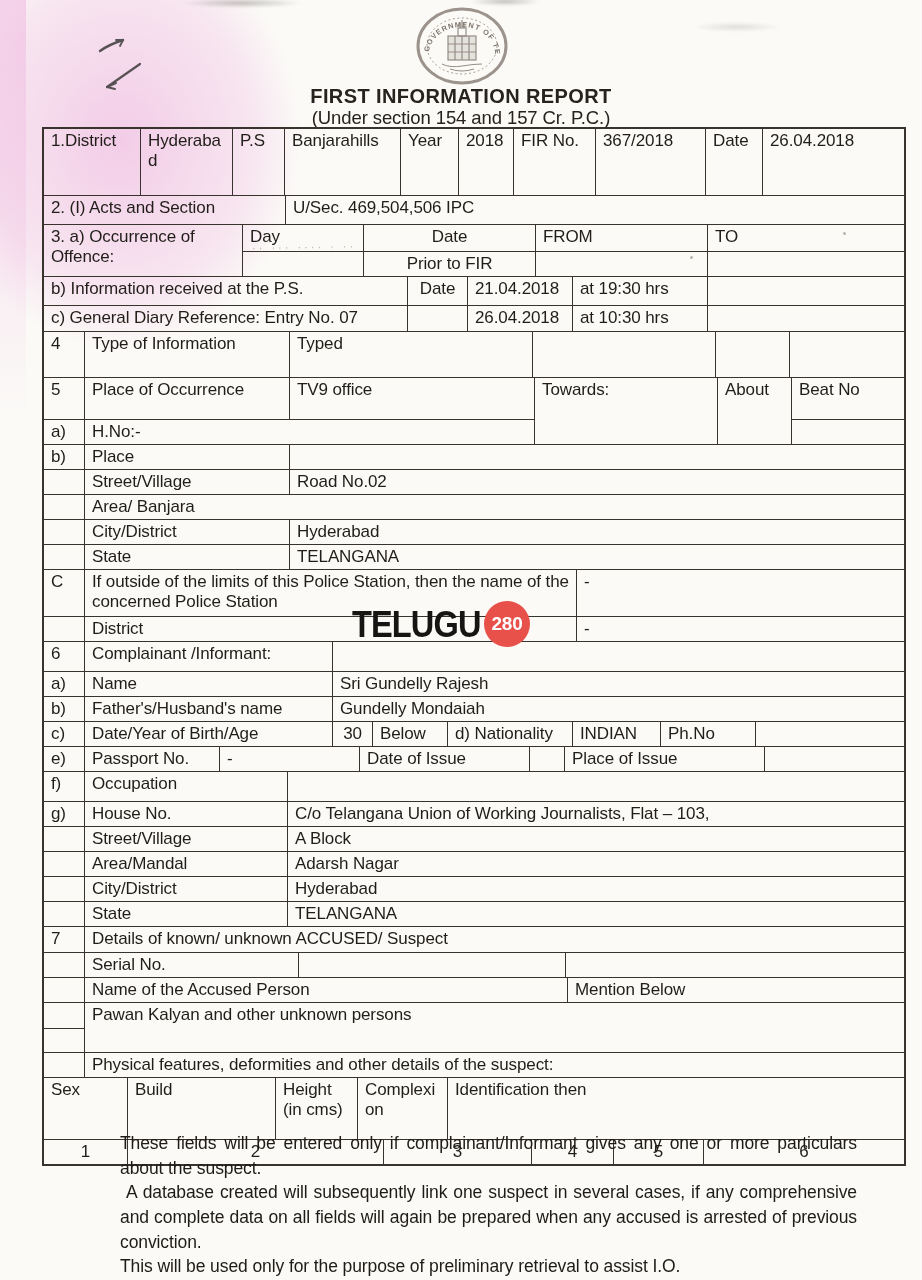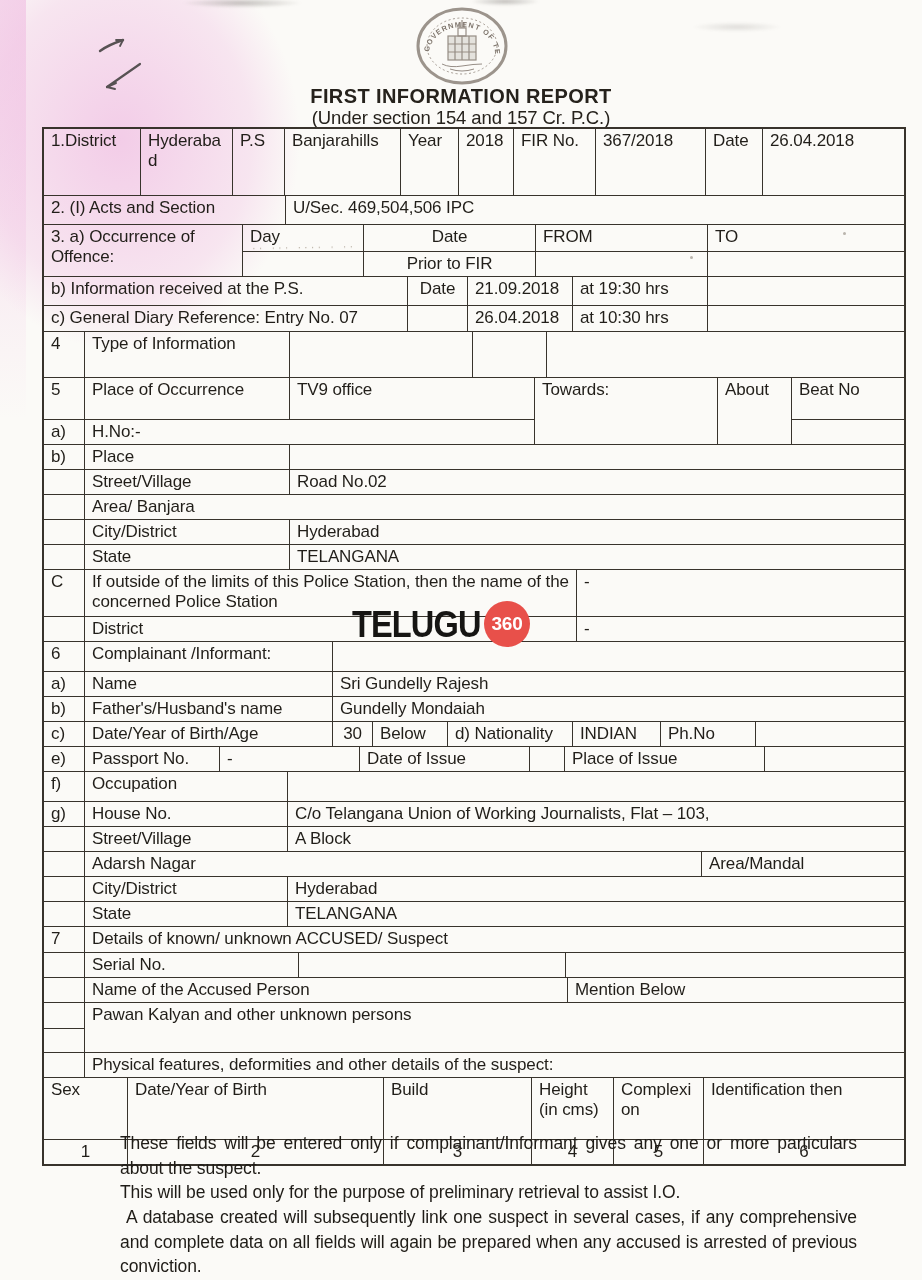--- a/index.html
+++ b/index.html
@@ -119,21 +119,21 @@
     </g>
   </svg>
 
   <div class="title">FIRST INFORMATION REPORT</div>
   <div class="subtitle">(Under section 154 and 157 Cr. P.C.)</div>
 
   <div class="scribble">·· ···  ···· ·   ··</div>
 
   <div class="logo">
     <span class="logo-word">TELUGU</span>
-    <span class="logo-badge" id="logoBadge" style="background: rgb(232, 80, 74);">360</span>
+    <span class="logo-badge" id="logoBadge" style="background: rgb(232, 80, 74);">280</span>
   </div>
 
   <div class="form">
 
     <div class="r" style="min-height:66px">
       <div class="c" style="width:96px">1.District</div>
       <div class="c brk" style="width:92px">Hyderabad</div>
       <div class="c" style="width:52px">P.S</div>
       <div class="c" style="width:116px">Banjarahills</div>
       <div class="c" style="width:58px">Year</div>
@@ -163,36 +163,37 @@
           <div class="c tc" style="width:172px">Prior to FIR</div>
           <div class="c" style="width:172px"></div>
           <div class="c fx"></div>
         </div>
       </div>
     </div>
 
     <div class="r" style="min-height:29px">
       <div class="c" style="width:363px">b) Information received at the P.S.</div>
       <div class="c tc" style="width:60px">Date</div>
-      <div class="c" style="width:105px">21.09.2018</div>
+      <div class="c" style="width:105px">21.04.2018</div>
       <div class="c" style="width:135px">at 19:30 hrs</div>
       <div class="c fx"></div>
     </div>
 
     <div class="r" style="min-height:26px">
       <div class="c" style="width:363px">c) General Diary Reference: Entry No.  07</div>
       <div class="c" style="width:60px"></div>
       <div class="c" style="width:105px">26.04.2018</div>
       <div class="c" style="width:135px">at 10:30 hrs</div>
       <div class="c fx"></div>
     </div>
 
     <div class="r" style="min-height:46px">
       <div class="c" style="width:40px">4</div>
       <div class="c" style="width:205px">Type of Information</div>
+      <div class="c" style="width:243px">Typed</div>
       <div class="c" style="width:183px"></div>
       <div class="c" style="width:74px"></div>
       <div class="c fx"></div>
     </div>
 
     <div class="r" style="min-height:64px">
       <div class="colgrp" style="width:490px;border-left:none">
         <div class="sub" style="min-height:41px">
           <div class="c" style="width:40px">5</div>
           <div class="c" style="width:205px">Place of Occurrence</div>
@@ -297,22 +298,22 @@
       <div class="c fx">C/o Telangana Union of Working Journalists, Flat – 103,</div>
     </div>
 
     <div class="r" style="min-height:22px">
       <div class="c" style="width:40px"></div>
       <div class="c" style="width:203px">Street/Village</div>
       <div class="c fx">A Block</div>
     </div>
     <div class="r" style="min-height:22px">
       <div class="c" style="width:40px"></div>
+      <div class="c" style="width:203px">Area/Mandal</div>
       <div class="c fx">Adarsh Nagar</div>
-      <div class="c" style="width:203px">Area/Mandal</div>
     </div>
     <div class="r" style="min-height:22px">
       <div class="c" style="width:40px"></div>
       <div class="c" style="width:203px">City/District</div>
       <div class="c fx">Hyderabad</div>
     </div>
     <div class="r" style="min-height:22px">
       <div class="c" style="width:40px"></div>
       <div class="c" style="width:203px">State</div>
       <div class="c fx">TELANGANA</div>
@@ -344,35 +345,34 @@
       </div>
       <div class="c fx">Pawan Kalyan and other unknown persons</div>
     </div>
     <div class="r" style="min-height:23px">
       <div class="c" style="width:40px"></div>
       <div class="c fx">Physical features, deformities and other details of the suspect:</div>
     </div>
 
     <div class="r" style="min-height:62px">
       <div class="c" style="width:83px">Sex</div>
-      <div class="c" style="width:256px">Date/Year of Birth</div>
       <div class="c" style="width:148px">Build</div>
       <div class="c" style="width:82px">Height (in cms)</div>
       <div class="c brk" style="width:90px">Complexion</div>
       <div class="c fx">Identification then</div>
     </div>
     <div class="r" style="min-height:24px">
       <div class="c tc" style="width:83px">1</div>
       <div class="c tc" style="width:256px">2</div>
       <div class="c tc" style="width:148px">3</div>
       <div class="c tc" style="width:82px">4</div>
       <div class="c tc" style="width:90px">5</div>
       <div class="c tc fx">6</div>
     </div>
   </div>
 
   <div class="footer">
     <p>These fields will be entered only if complainant/Informant gives any one or more particulars about the suspect.</p>
+    <p> A database created will subsequently link one suspect in several cases, if any comprehensive and complete data on all fields will again be prepared when any accused is arrested of previous conviction.</p>
     <p>This will be used only for the purpose of preliminary retrieval to assist I.O.</p>
-    <p> A database created will subsequently link one suspect in several cases, if any comprehensive and complete data on all fields will again be prepared when any accused is arrested of previous conviction.</p>
   </div>
 
 </div>
 
 </body></html>

